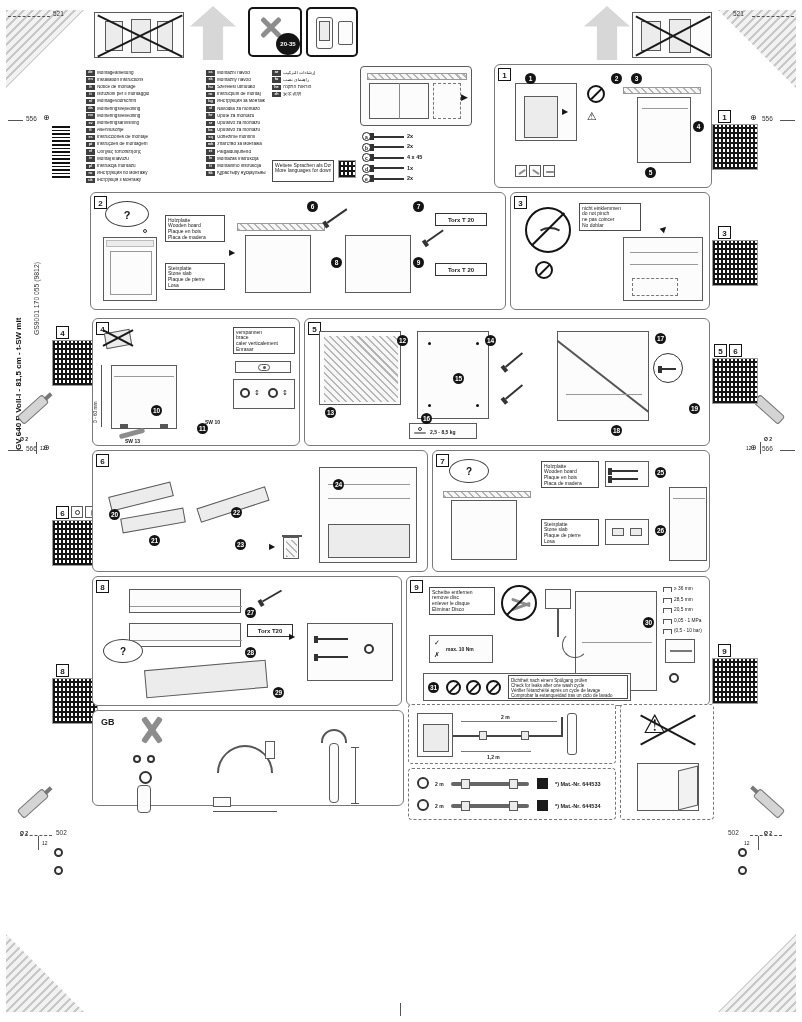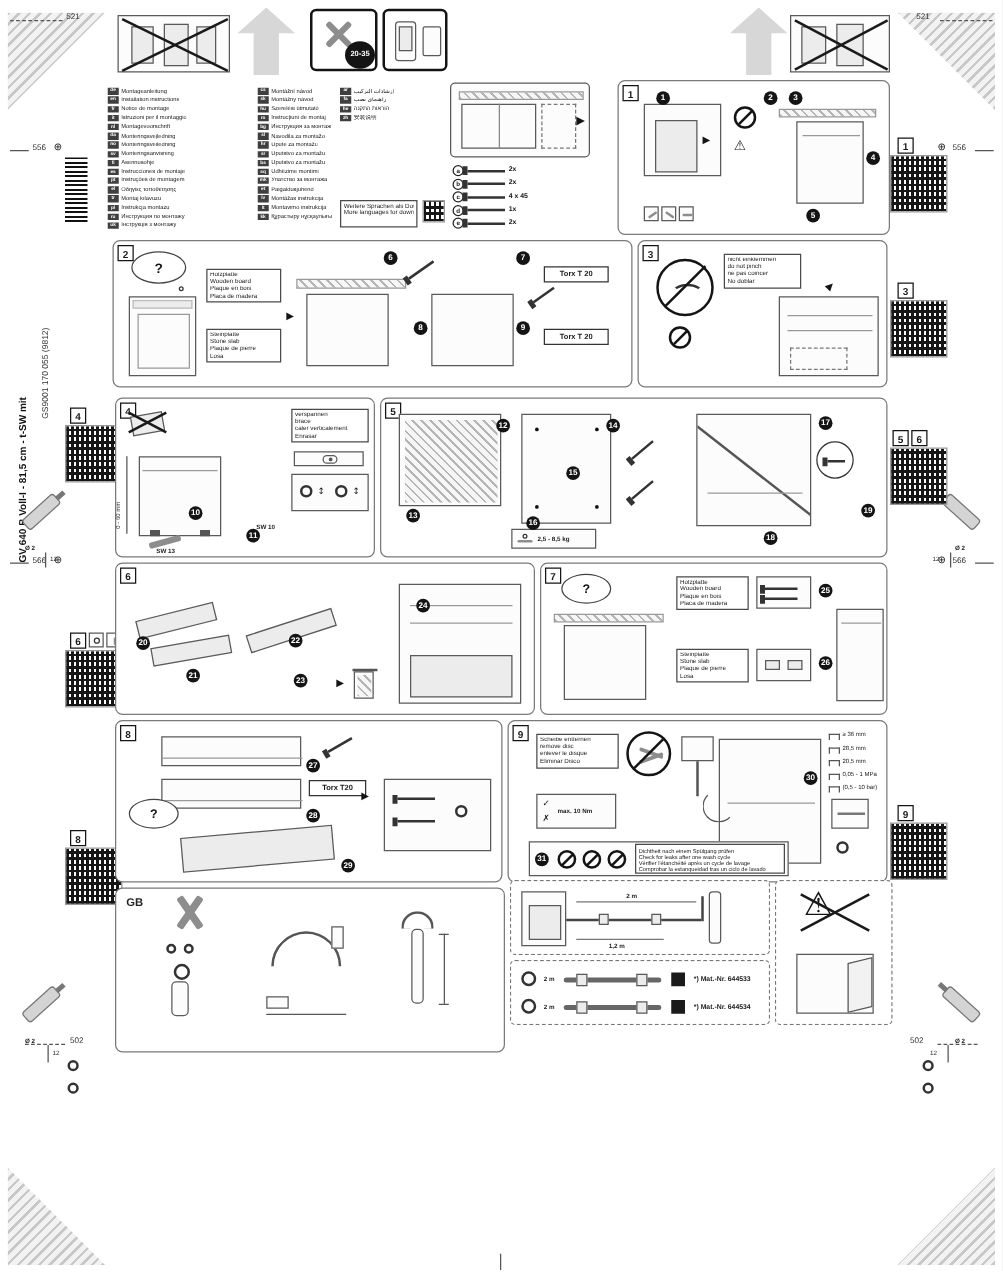--- a/index.html
+++ b/index.html
@@ -638,21 +638,21 @@
           <span class="msi"></span>
           <span class="msl">(0,5 - 10 bar)</span>
         </div>
       </div>
     <div class="r" style="left:258px;top:62px;width:30px;height:24px">
       <div class="abs" style="left:4px;top:10px;width:22px;height:1.5px;background:#777"></div>
     </div>
     <div class="ring" style="left:262px;top:96px;width:10px;height:10px"></div>
   </div>
 
-  <div class="panel" style="left:92px;top:710px;width:312px;height:132px">
+  <div class="panel" style="left:92px;top:710px;width:312px;height:96px">
     <div class="t tb" style="left:8px;top:6px;font-size:9px">GB</div>
     <div class="bar" style="left:44px;top:16px;width:30px;height:6px;transform:rotate(55deg)"></div>
     <div class="bar" style="left:44px;top:16px;width:30px;height:6px;transform:rotate(-55deg)"></div>
     <div class="ring" style="left:40px;top:44px;width:8px;height:8px"></div>
     <div class="ring" style="left:54px;top:44px;width:8px;height:8px"></div>
     <div class="ring" style="left:46px;top:60px;width:13px;height:13px"></div>
     <div class="r" style="left:44px;top:74px;width:14px;height:28px;border-radius:4px"></div>
     <div class="abs" style="left:124px;top:34px;width:56px;height:56px;border:2px solid #555;border-radius:50%;border-right-color:transparent;border-bottom-color:transparent;transform:rotate(45deg)"></div>
     <div class="r" style="left:120px;top:86px;width:18px;height:10px"></div>
     <div class="r" style="left:172px;top:30px;width:10px;height:18px"></div>

